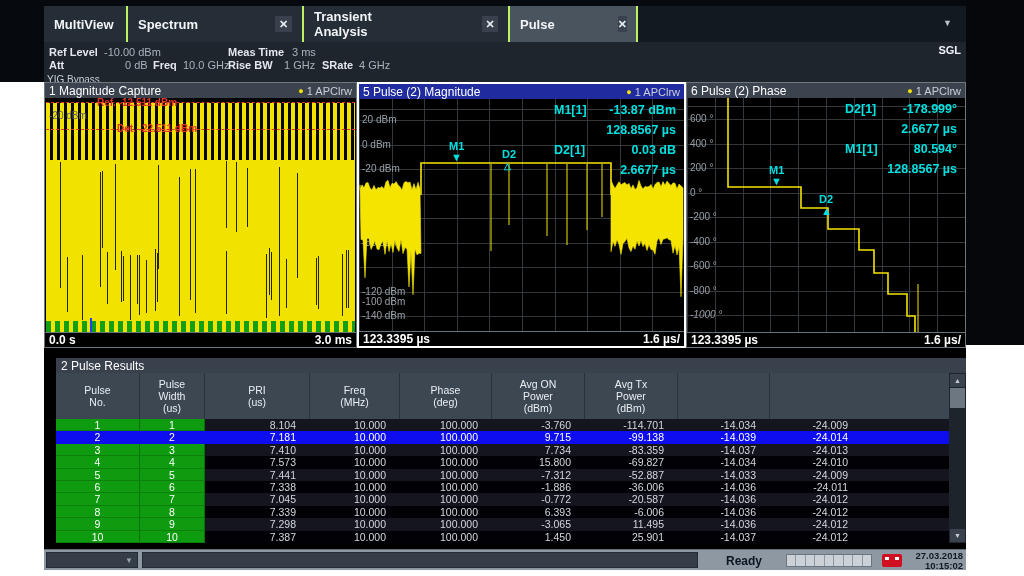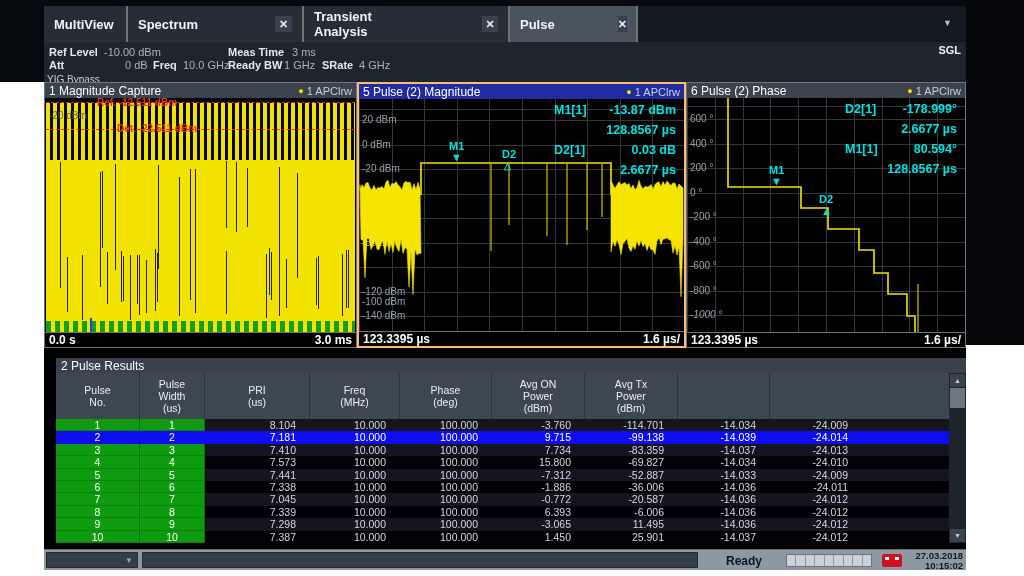--- a/index.html
+++ b/index.html
@@ -7,42 +7,42 @@
   .stage { position:relative; width:1024px; height:576px; background:#fff; overflow:hidden;
            font-family:"Liberation Sans", sans-serif; }
   .top-band   { position:absolute; left:0; top:0; width:1024px; height:82px; background:#06090d; }
   .right-band { position:absolute; left:966px; top:0; width:58px; height:345px; background:#05070a; }
 
   .screen { position:absolute; left:44px; top:6px; width:922px; height:564px; background:#000; }
 
   
   .tabbar { position:absolute; left:0; top:0; width:922px; height:36px; background:#131920; display:flex; }
   .tab { height:36px; display:flex; align-items:center; padding:16px 10px; background:#252d37;
-         border-right:2px solid #737373; color:#f2f5f8; font-weight:bold; font-size:13px;gap:47px; }
+         border-right:2px solid #bef264; color:#f2f5f8; font-weight:bold; font-size:13px;gap:47px; }
   .tab.active { background:#4a545f; }
   .tab .close { width:17px; height:16px; background:#39424c; color:#e8edf2; display:flex;
                 align-items:center; justify-content:center; font-size:11px; font-weight:bold; margin-left:16px; }
   .grid-icon { width:14px; height:14px; margin-left:10px; display:grid;
                grid-template-columns:6px 6px; grid-template-rows:6px 6px; gap:2px; }
   .grid-icon span { background:#e8edf2; }
   .grid-icon span:last-child { background:#7e8892; }
   .tab-caret { position:absolute; right:14px; top:12px; color:#b8c0c8; font-size:9px; }
 
   
   .chanbar { position:absolute; left:0; top:36px; width:922px; height:46px; background:#1e252d; }
   .cb { position:absolute; font-size:11px; white-space:nowrap; }
   .cb-label { color:#e3e8ed; font-weight:bold; }
   .cb-val   { color:#aab2ba; }
   .cb-sgl   { color:#eef2f6; font-weight:bold; }
   .cb-yig   { color:#c8cfd6; font-size:10px; }
 
   
   .panel { position:absolute; top:76px; height:266px; display:flex; flex-direction:column;
            border:1px solid #6e767e; background:#000; }
-  .panel.active { border:2px solid #fdba74; }
+  .panel.active { border:2px solid #ffffff; }
   .panel-title { height:15px; flex:0 0 15px; background:#3a434e; color:#fff; font-size:12px;
                  display:flex; align-items:center; padding:0 4px; line-height:14px; }
   .panel.active .panel-title { background:#1f2b9e; }
   .trace-badge { margin-left:auto; color:#c9cfd5; font-size:11px; display:flex; align-items:center; gap:3px; }
   .trace-dot { color:#f5e400; font-size:9px; }
   .panel-body { position:relative; flex:1 1 auto; background:#000; overflow:hidden; }
   .panel-axis { height:15px; flex:0 0 15px; background:#000; border-top:1px solid #6a727a;
                 color:#fff; font-size:12px; font-weight:bold; display:flex; justify-content:space-between;
                 align-items:center; padding:0 4px; }
   .gridbg-mag   { background-image:repeating-linear-gradient(90deg,#33383d 0 1px,transparent 1px 32.6px),
@@ -151,21 +151,21 @@
       <span class="cb cb-label" style="left:5px; top:4px">Ref Level</span>
       <span class="cb cb-val" style="left:60px; top:4px">-10.00 dBm</span>
       <span class="cb cb-label" style="left:184px; top:4px">Meas Time</span>
       <span class="cb cb-val" style="left:248px; top:4px">3 ms</span>
       <span class="cb cb-sgl" style="right:5px; top:2px">SGL</span>
 
       <span class="cb cb-label" style="left:5px; top:17px">Att</span>
       <span class="cb cb-val" style="left:81px; top:17px">0 dB</span>
       <span class="cb cb-label" style="left:109px; top:17px">Freq</span>
       <span class="cb cb-val" style="left:139px; top:17px">10.0 GHz</span>
-      <span class="cb cb-label" style="left:184px; top:17px">Ready BW</span>
+      <span class="cb cb-label" style="left:184px; top:17px">Rise BW</span>
       <span class="cb cb-val" style="left:240px; top:17px">1 GHz</span>
       <span class="cb cb-label" style="left:278px; top:17px">SRate</span>
       <span class="cb cb-val" style="left:315px; top:17px">4 GHz</span>
       <span class="cb cb-yig" style="left:3px; top:32px">YIG Bypass</span>
     </div>
 
     <div class="panel" style="left:0; width:313px">
       <div class="panel-title">
         <span>1 Magnitude Capture</span>
         <span class="trace-badge">

